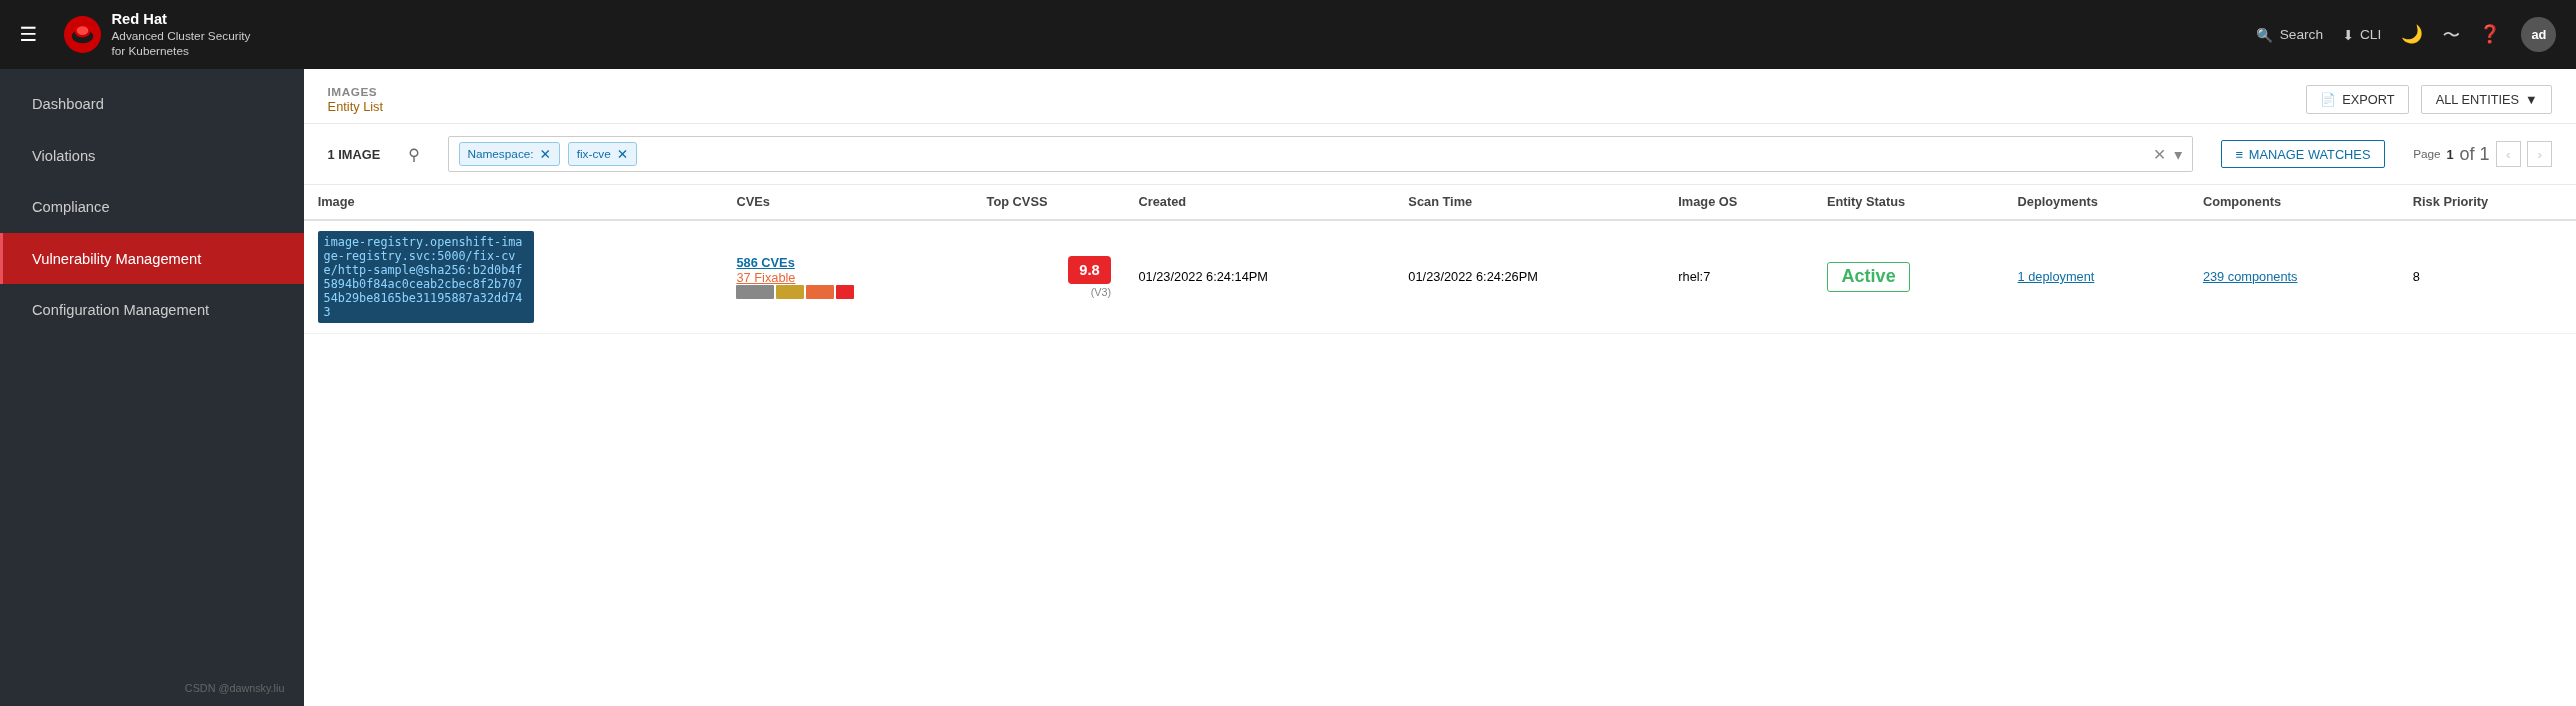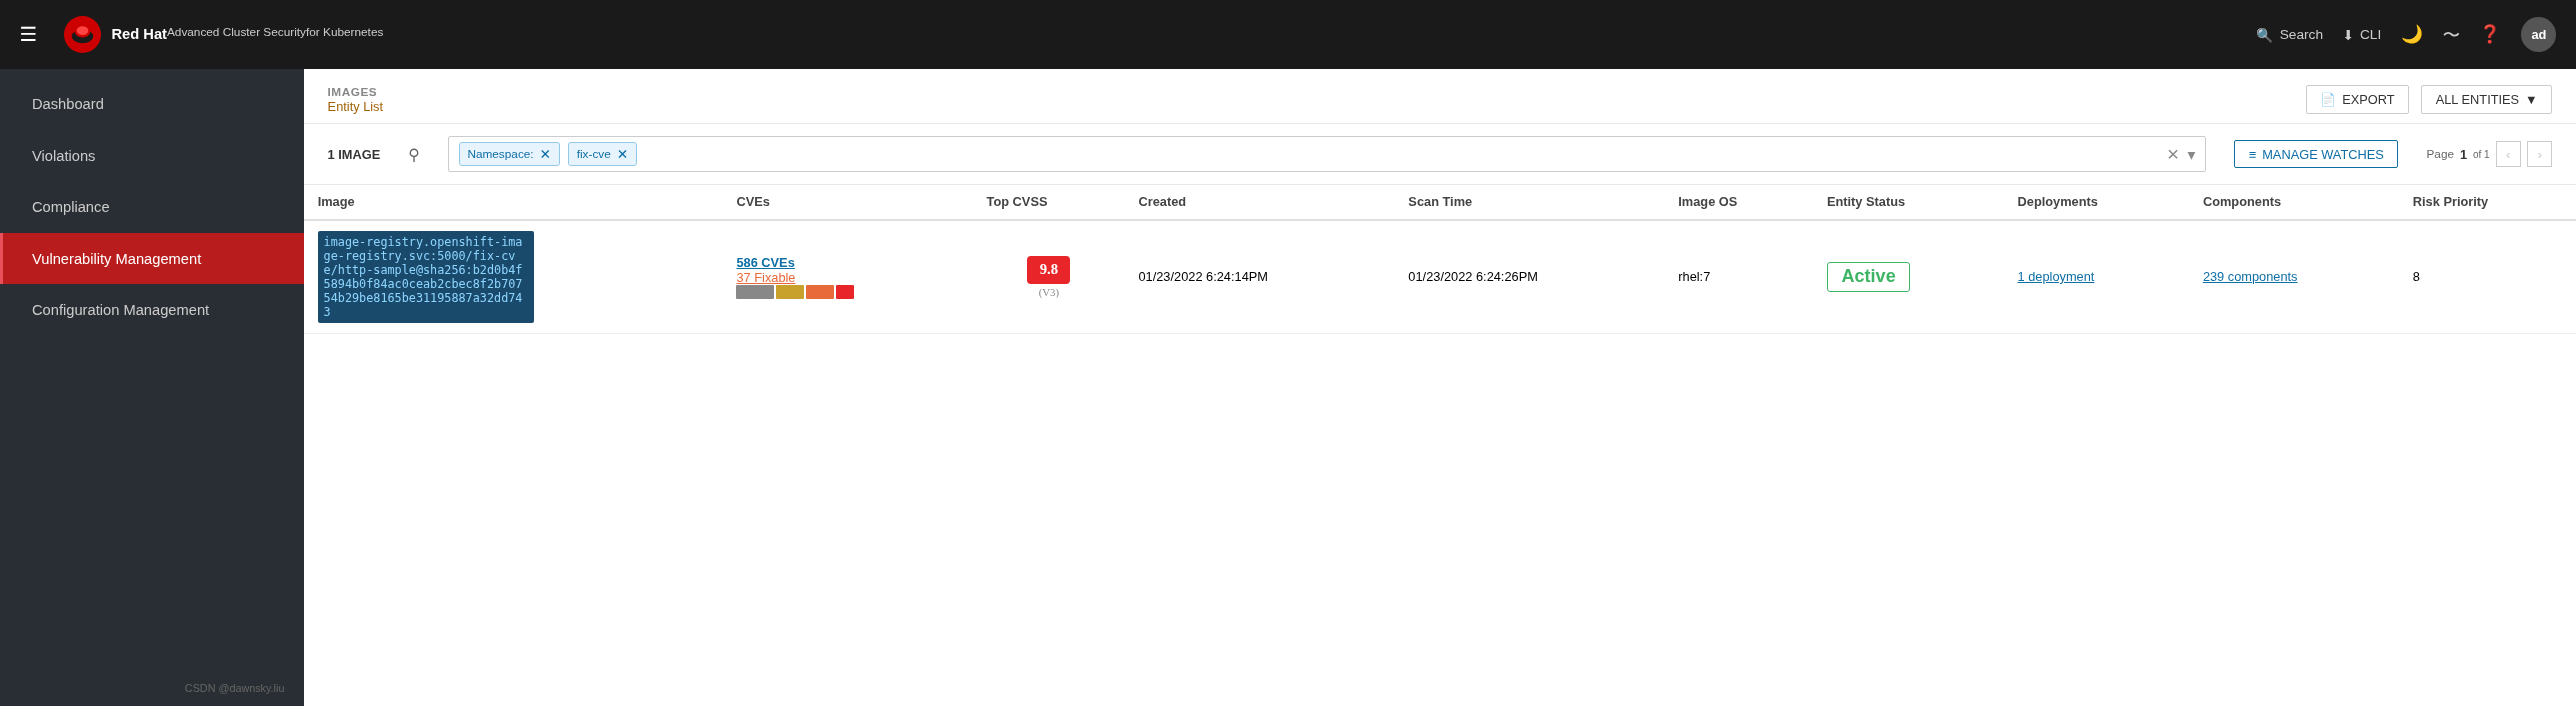--- a/index.html
+++ b/index.html
@@ -26,20 +26,21 @@
       display: flex;
       align-items: center;
       gap: 9.8px;
     }
     .redhat-logo {
       width: 39px;
       height: 39px;
     }
     .topnav-title {
       display: flex;
+      flex-direction: column;
       line-height: 1.3;
     }
     .topnav-title .title-main {
       font-size: 14.7px;
       font-weight: bold;
       color: #fff;
     }
     .topnav-title .title-sub {
       font-size: 11.8px;
       color: #ccc;
@@ -246,21 +247,21 @@
     }
     .pagination {
       display: flex;
       align-items: center;
       gap: 5.9px;
       font-size: 12.8px;
       color: #333;
     }
     .pagination-label { font-size: 11.8px; color: #666; }
     .pagination-num { font-size: 12.8px; font-weight: 600; }
-    .pagination-of { font-size: 10px; color: #666; }
+    .pagination-of { font-size: 18px; color: #666; }
     .pagination-btn {
       background: #fff;
       border: 1px solid #ccc;
       width: 25.5px;
       height: 25.5px;
       display: flex;
       align-items: center;
       justify-content: center;
       cursor: pointer;
       font-size: 13.7px;
@@ -334,22 +335,21 @@
     .cvss-version {
       font-size: 10.8px;
       color: #888;
       text-align: center;
       display: block;
       margin-top: 2px;
     }
     .cvss-cell {
       display: flex;
       flex-direction: column;
-      align-items: center;
-      font-family: Liberation Serif, serif;
+      align-items: flex-end;
     }
     .cve-bar-container {
       display: flex;
       gap: 2px;
       height: 13.7px;
       width: 118px;
     }
     .cve-bar-seg {
       height: 100%;
       border-radius: 1px;

